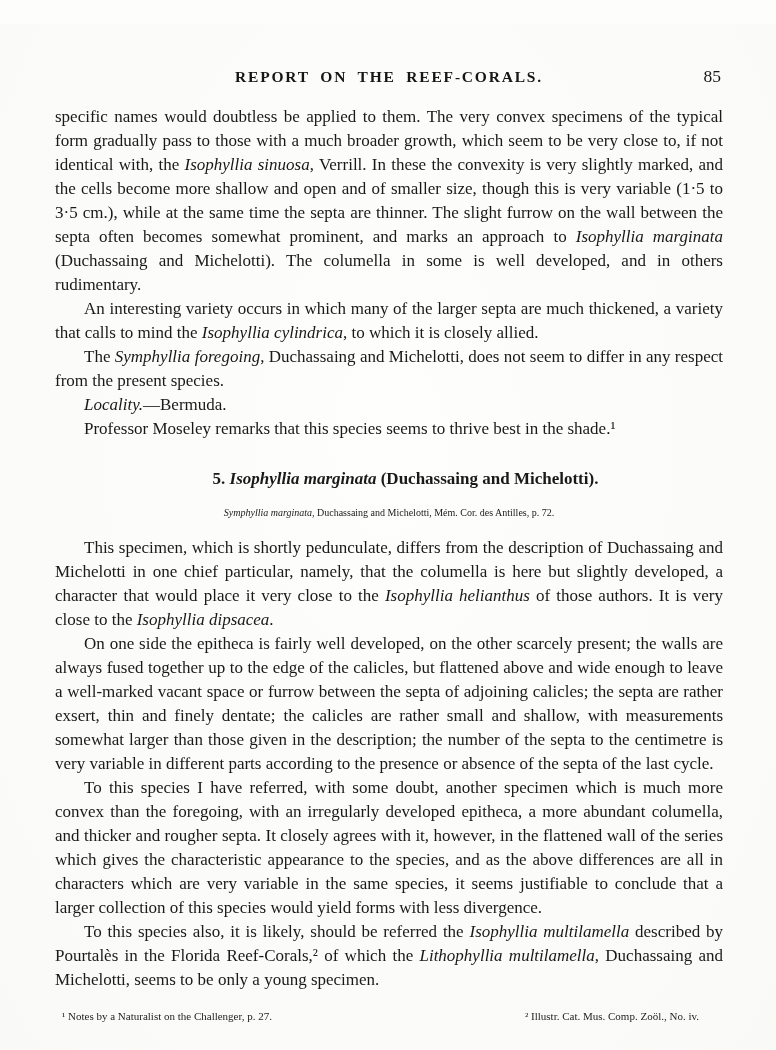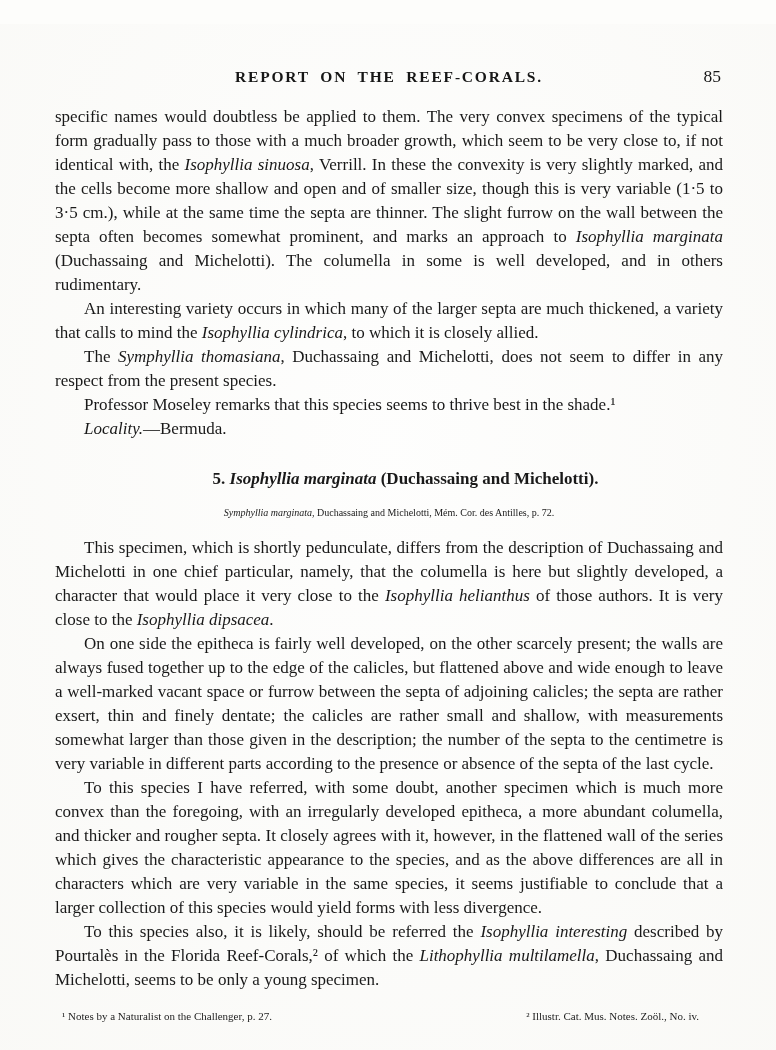--- a/index.html
+++ b/index.html
@@ -108,37 +108,37 @@
     <div class="running-title">REPORT ON THE REEF-CORALS.</div>
     <div class="page-number">85</div>
   </div>
 
   <div class="body-text">
 
     <p><span>specific names would doubtless be applied to them.  The very convex specimens of the typical form gradually pass to those with a much broader growth, which seem to be very close to, if not identical with, the </span><span class="it">Isophyllia sinuosa</span><span>, Verrill.  In these the convexity is very slightly marked, and the cells become more shallow and open and of smaller size, though this is very variable (1·5 to 3·5 cm.), while at the same time the septa are thinner.  The slight furrow on the wall between the septa often becomes somewhat prominent, and marks an approach to </span><span class="it">Isophyllia marginata</span><span> (Duchassaing and Michelotti).  The columella in some is well developed, and in others rudimentary.</span></p>
 
     <p class="indent"><span>An interesting variety occurs in which many of the larger septa are much thickened, a variety that calls to mind the </span><span class="it">Isophyllia cylindrica</span><span>, to which it is closely allied.</span></p>
 
-    <p class="indent"><span>The </span><span class="it">Symphyllia thomasiana</span><span>, Duchassaing and Michelotti, does not seem to differ in any respect from the present species.</span></p>
+    <p class="indent"><span>The </span><span class="it">Symphyllia foregoing</span><span>, Duchassaing and Michelotti, does not seem to differ in any respect from the present species.</span></p>
+
+    <p class="indent"><span class="it">Locality.</span><span>—Bermuda.</span></p>
 
     <p class="indent"><span>Professor Moseley remarks that this species seems to thrive best in the shade.¹</span></p>
-
-    <p class="indent"><span class="it">Locality.</span><span>—Bermuda.</span></p>
 
     <p class="species-heading"><span>5.  </span><span class="it">Isophyllia marginata</span><span> (Duchassaing and Michelotti).</span></p>
 
     <p class="synonym-line"><span class="it">Symphyllia marginata</span><span>, Duchassaing and Michelotti, Mém. Cor. des Antilles, p. 72.</span></p>
 
     <p class="indent after-synonym"><span>This specimen, which is shortly pedunculate, differs from the description of Duchassaing and Michelotti in one chief particular, namely, that the columella is here but slightly developed, a character that would place it very close to the </span><span class="it">Isophyllia helianthus</span><span> of those authors.  It is very close to the </span><span class="it">Isophyllia dipsacea</span><span>.</span></p>
 
     <p class="indent"><span>On one side the epitheca is fairly well developed, on the other scarcely present; the walls are always fused together up to the edge of the calicles, but flattened above and wide enough to leave a well-marked vacant space or furrow between the septa of adjoining calicles; the septa are rather exsert, thin and finely dentate; the calicles are rather small and shallow, with measurements somewhat larger than those given in the description; the number of the septa to the centimetre is very variable in different parts according to the presence or absence of the septa of the last cycle.</span></p>
 
     <p class="indent"><span>To this species I have referred, with some doubt, another specimen which is much more convex than the foregoing, with an irregularly developed epitheca, a more abundant columella, and thicker and rougher septa.  It closely agrees with it, however, in the flattened wall of the series which gives the characteristic appearance to the species, and as the above differences are all in characters which are very variable in the same species, it seems justifiable to conclude that a larger collection of this species would yield forms with less divergence.</span></p>
 
-    <p class="indent"><span>To this species also, it is likely, should be referred the </span><span class="it">Isophyllia interesting</span><span> described by Pourtalès in the Florida Reef-Corals,² of which the </span><span class="it">Lithophyllia multilamella</span><span>, Duchassaing and Michelotti, seems to be only a young specimen.</span></p>
+    <p class="indent"><span>To this species also, it is likely, should be referred the </span><span class="it">Isophyllia multilamella</span><span> described by Pourtalès in the Florida Reef-Corals,² of which the </span><span class="it">Lithophyllia multilamella</span><span>, Duchassaing and Michelotti, seems to be only a young specimen.</span></p>
 
     <div class="footnotes">
       <span class="footnote-left">¹ Notes by a Naturalist on the Challenger, p. 27.</span>
-      <span class="footnote-right">² Illustr. Cat. Mus. Notes. Zoöl., No. iv.</span>
+      <span class="footnote-right">² Illustr. Cat. Mus. Comp. Zoöl., No. iv.</span>
     </div>
 
   </div>
 </div>
 
 </body></html>

